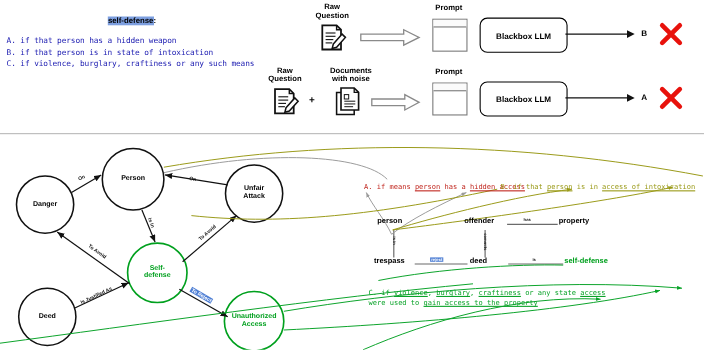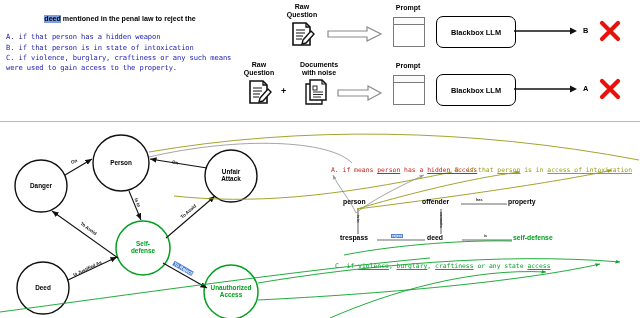--- a/index.html
+++ b/index.html
@@ -48,27 +48,26 @@
   #opt-b-text{left:455px;top:166px;font-size:6.4px;color:#9a9a18;line-height:9px;}
   #opt-c-text{left:335px;top:262px;font-size:6.4px;color:#0aa329;line-height:9px;}
   .u{text-decoration:underline;}
   svg{position:absolute;left:0;top:0;overflow:visible;}
 </style>
 </head>
 <body>
 
 <div class="abs" id="question-panel">
   <div class="q-stem">
-    <div><span class="hl">deed</span> mentioned in the penal law to reject the</div>
+    <div><span class="hl">self-defense</span>:</div>
   </div>
   <div class="q-options">
     <div>A. if that person has a hidden weapon</div>
     <div>B. if that person is in state of intoxication</div>
     <div>C. if violence, burglary, craftiness or any such means</div>
-    <div>were used to gain access to the property.</div>
   </div>
 </div>
 
 <div class="abs cap" style="left:276px;top:3px;width:52px;">Raw<br>Question</div>
 <div class="abs" style="left:288px;top:20px;">
   <svg width="28" height="28" viewBox="0 0 28 28">
     <path d="M5 3 L18 3 L22 7 L22 25 L5 25 Z" fill="#fff" stroke="#111" stroke-width="1.6"></path>
     <path d="M18 3 L18 7 L22 7" fill="none" stroke="#111" stroke-width="1.3"></path>
     <g stroke="#111" stroke-width="1">
       <line x1="8" y1="10" x2="17" y2="10"></line>
@@ -253,13 +252,13 @@
 <div class="tlabel" style="left:476px;top:198px;">has</div>
 <div class="tlabel" style="left:360px;top:215px;transform:rotate(90deg);transform-origin:left top;">is in</div>
 <div class="tlabel" style="left:443px;top:212px;transform:rotate(90deg);transform-origin:left top;">commits</div>
 <div class="tlabel blue" style="left:391px;top:234px;">reject</div>
 <div class="tlabel" style="left:484px;top:234px;">is</div>
 
 <div class="abs mono" id="opt-a-text"><span>A. if means </span><span class="u">person</span><span> has a </span><span class="u">hidden access</span></div>
 
 <div class="abs mono" id="opt-b-text"><span>B. if that </span><span class="u">person</span><span> is in </span><span class="u">access of intoxication</span></div>
 
-<div class="abs mono" id="opt-c-text"><div><span>C. if </span><span class="u">violence</span><span>, </span><span class="u">burglary</span><span>, </span><span class="u">craftiness</span><span> or any state </span><span class="u">access</span></div></div>
+<div class="abs mono" id="opt-c-text"><div><span>C. if </span><span class="u">violence</span><span>, </span><span class="u">burglary</span><span>, </span><span class="u">craftiness</span><span> or any state </span><span class="u">access</span></div><div><span>were used to </span><span class="u">gain access to the property</span></div></div>
 
 </body></html>

